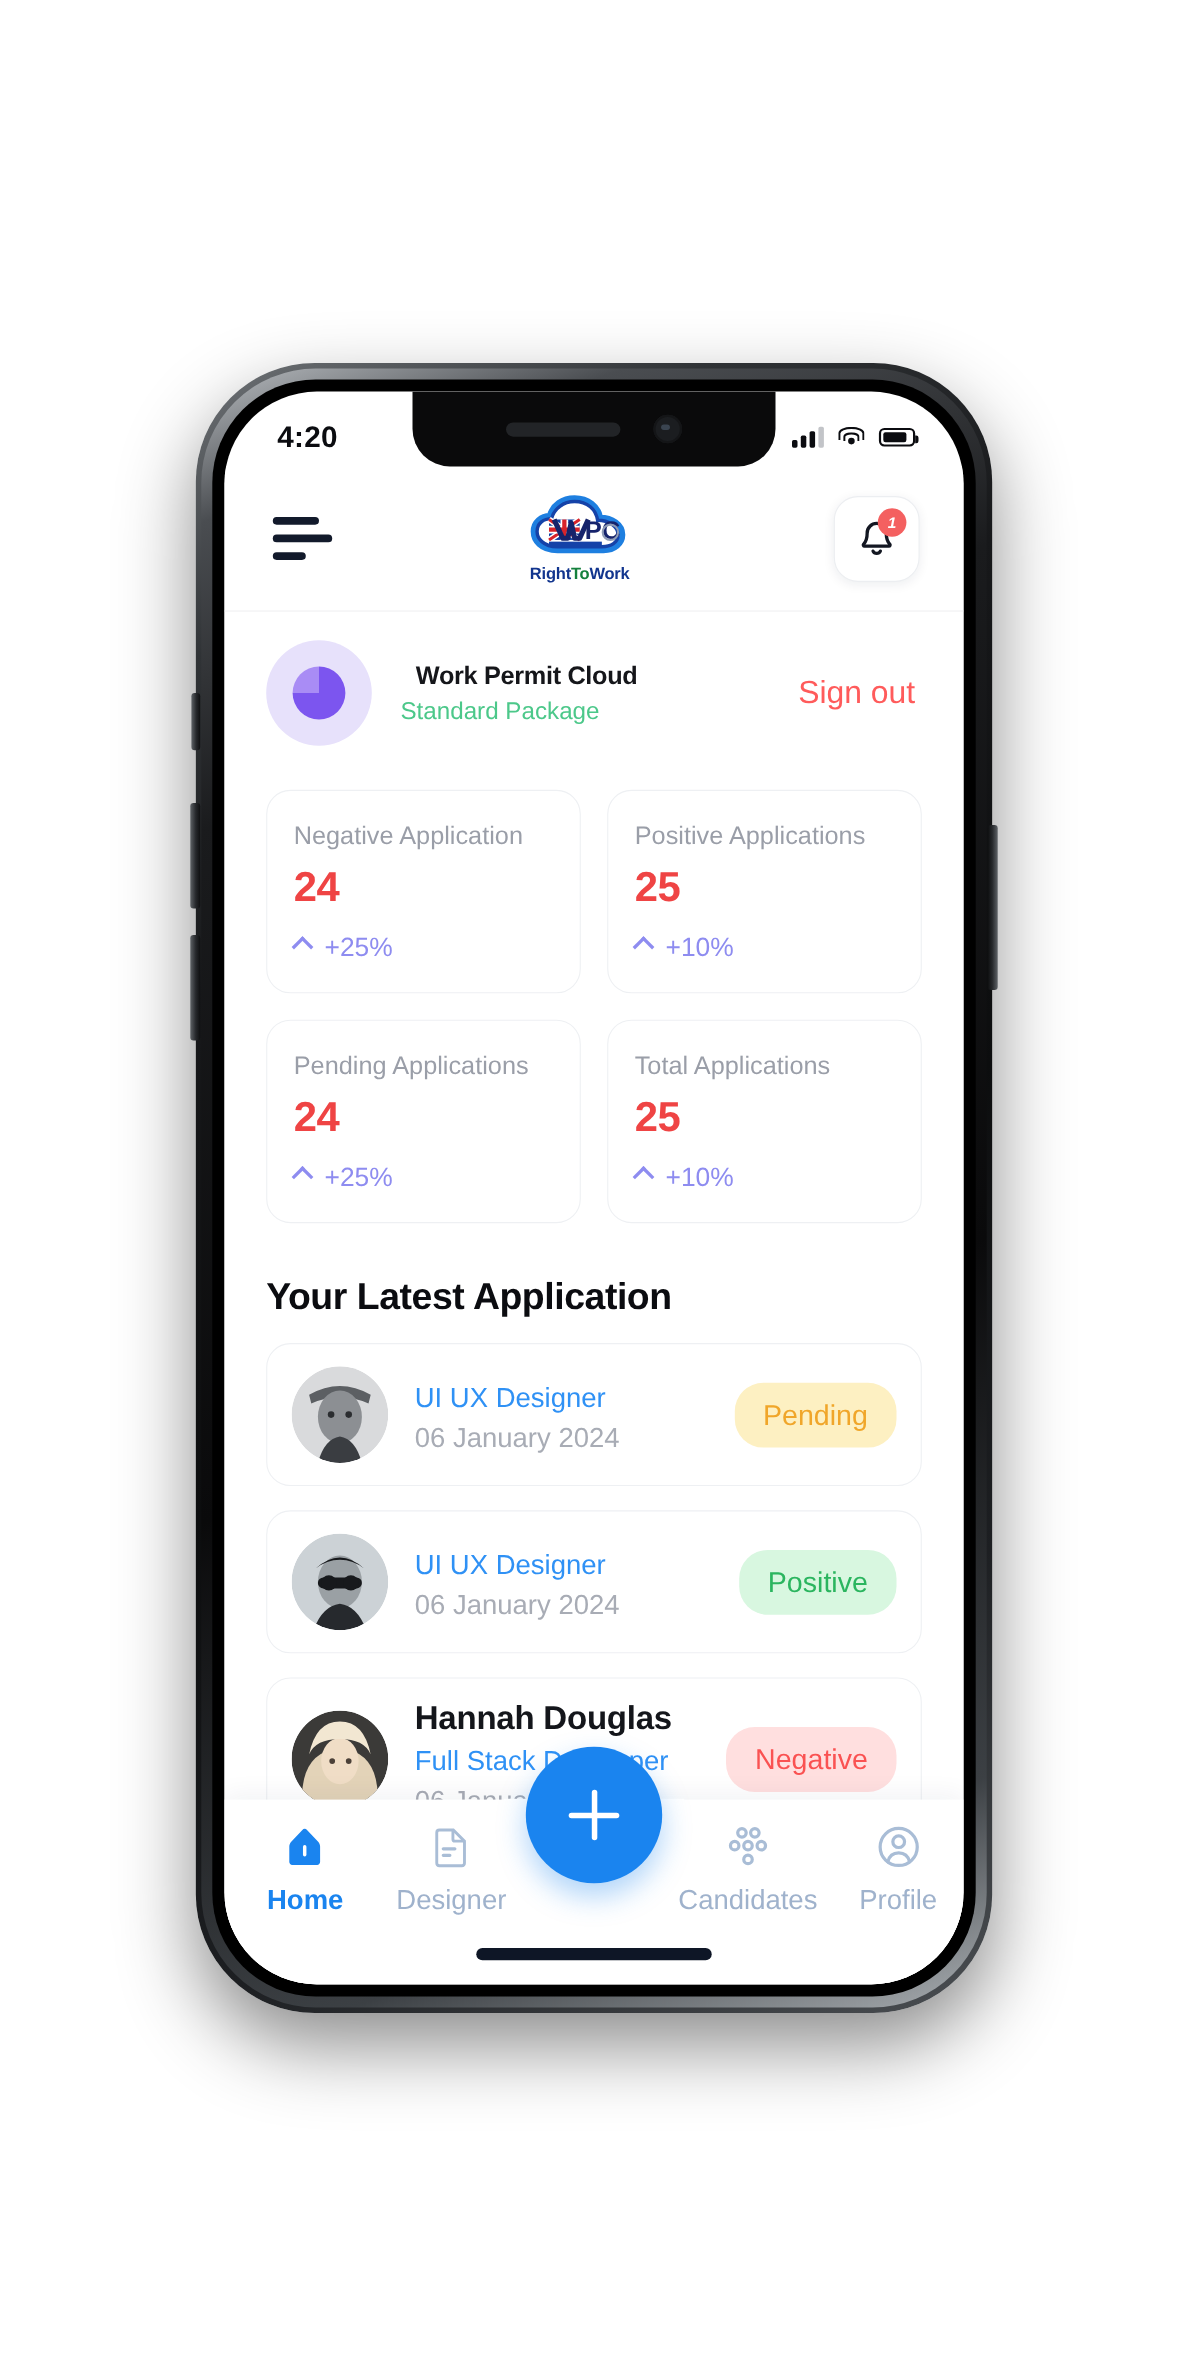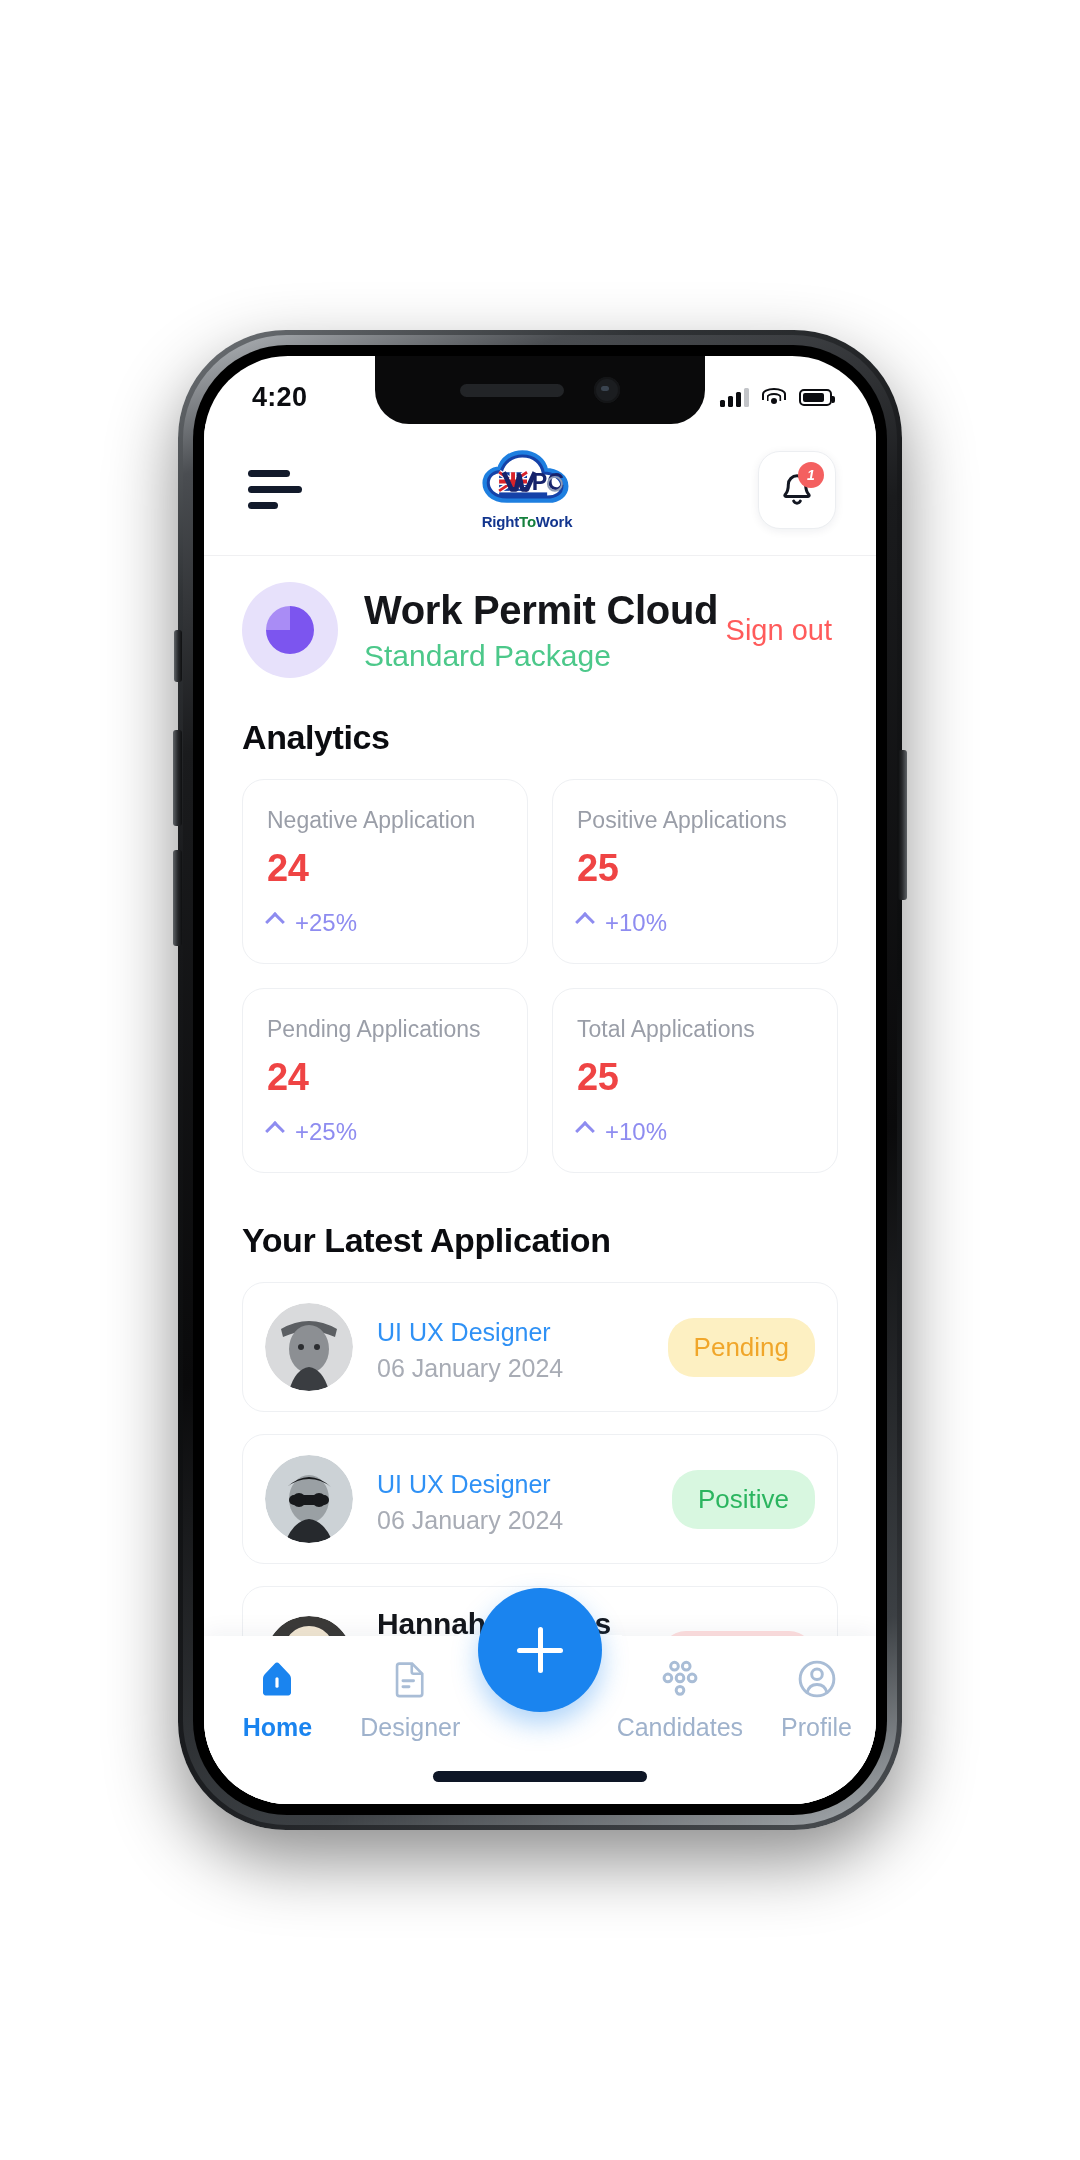--- a/index.html
+++ b/index.html
@@ -127,22 +127,22 @@
     position:absolute; top:200px; left:0; right:0; bottom:0;
     background:#fff; padding: 0 0 0 0; overflow:hidden;
   }
   .pad { padding: 0 38px; }
 
   
   .profile-row { display:flex; align-items:center; padding: 26px 38px 6px; }
   .avatar-lg { width:96px; height:96px; border-radius:50%; background:#e7e1fb;
                display:flex; align-items:center; justify-content:center; flex:0 0 auto; }
   .profile-text { margin-left:26px; flex:1 1 auto; }
-  .profile-name { font-size:40px; font-weight:bold; color:#15161a; letter-spacing:-.3px; }
-  .profile-pkg { font-size:30px; color:#4cc88a; margin-top:6px; }
+  .profile-name { font-size:23px; font-weight:bold; color:#15161a; letter-spacing:-.3px;margin-left:14px; }
+  .profile-pkg { font-size:22px; color:#4cc88a; margin-top:6px; }
   .signout { font-size:29px; color:#ff5b5b; cursor:pointer; padding-right:6px; }
 
   
   .section-title { font-size:34px; font-weight:bold; color:#0b0c10; letter-spacing:-.4px; }
 
   
   .stat-grid { display:grid; grid-template-columns: 1fr 1fr; gap:24px; margin-top:22px; }
   .stat-card {
     border:1.5px solid #eef0f3; border-radius:22px; background:#fff;
     padding: 27px 24px 26px; min-height:150px;
@@ -286,21 +286,20 @@
               </svg>
             </div>
             <div class="profile-text">
               <div class="profile-name">Work Permit Cloud</div>
               <div class="profile-pkg">Standard Package</div>
             </div>
             <div class="signout">Sign out</div>
           </div>
 
           <div class="pad" style="margin-top:34px;">
-            <div class="section-title">Analytics</div>
             <div class="stat-grid" id="stat-grid">
                 <div class="stat-card">
                   <div class="stat-label">Negative Application</div>
                   <div class="stat-value">24</div>
                   <div class="stat-delta">
                     <span class="chev-up"></span>
                     <span>+25%</span>
                   </div>
                 </div>
                 <div class="stat-card">

